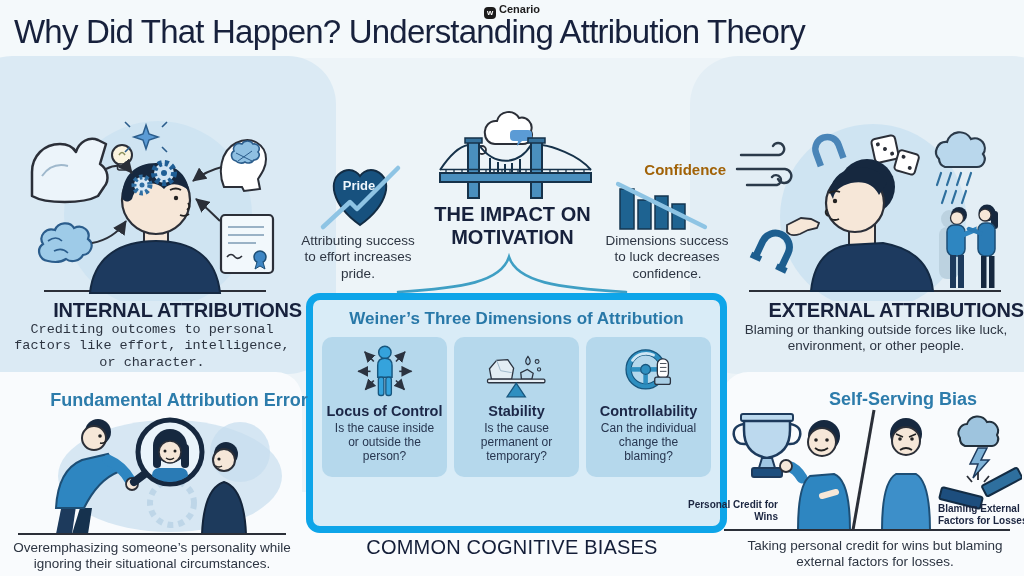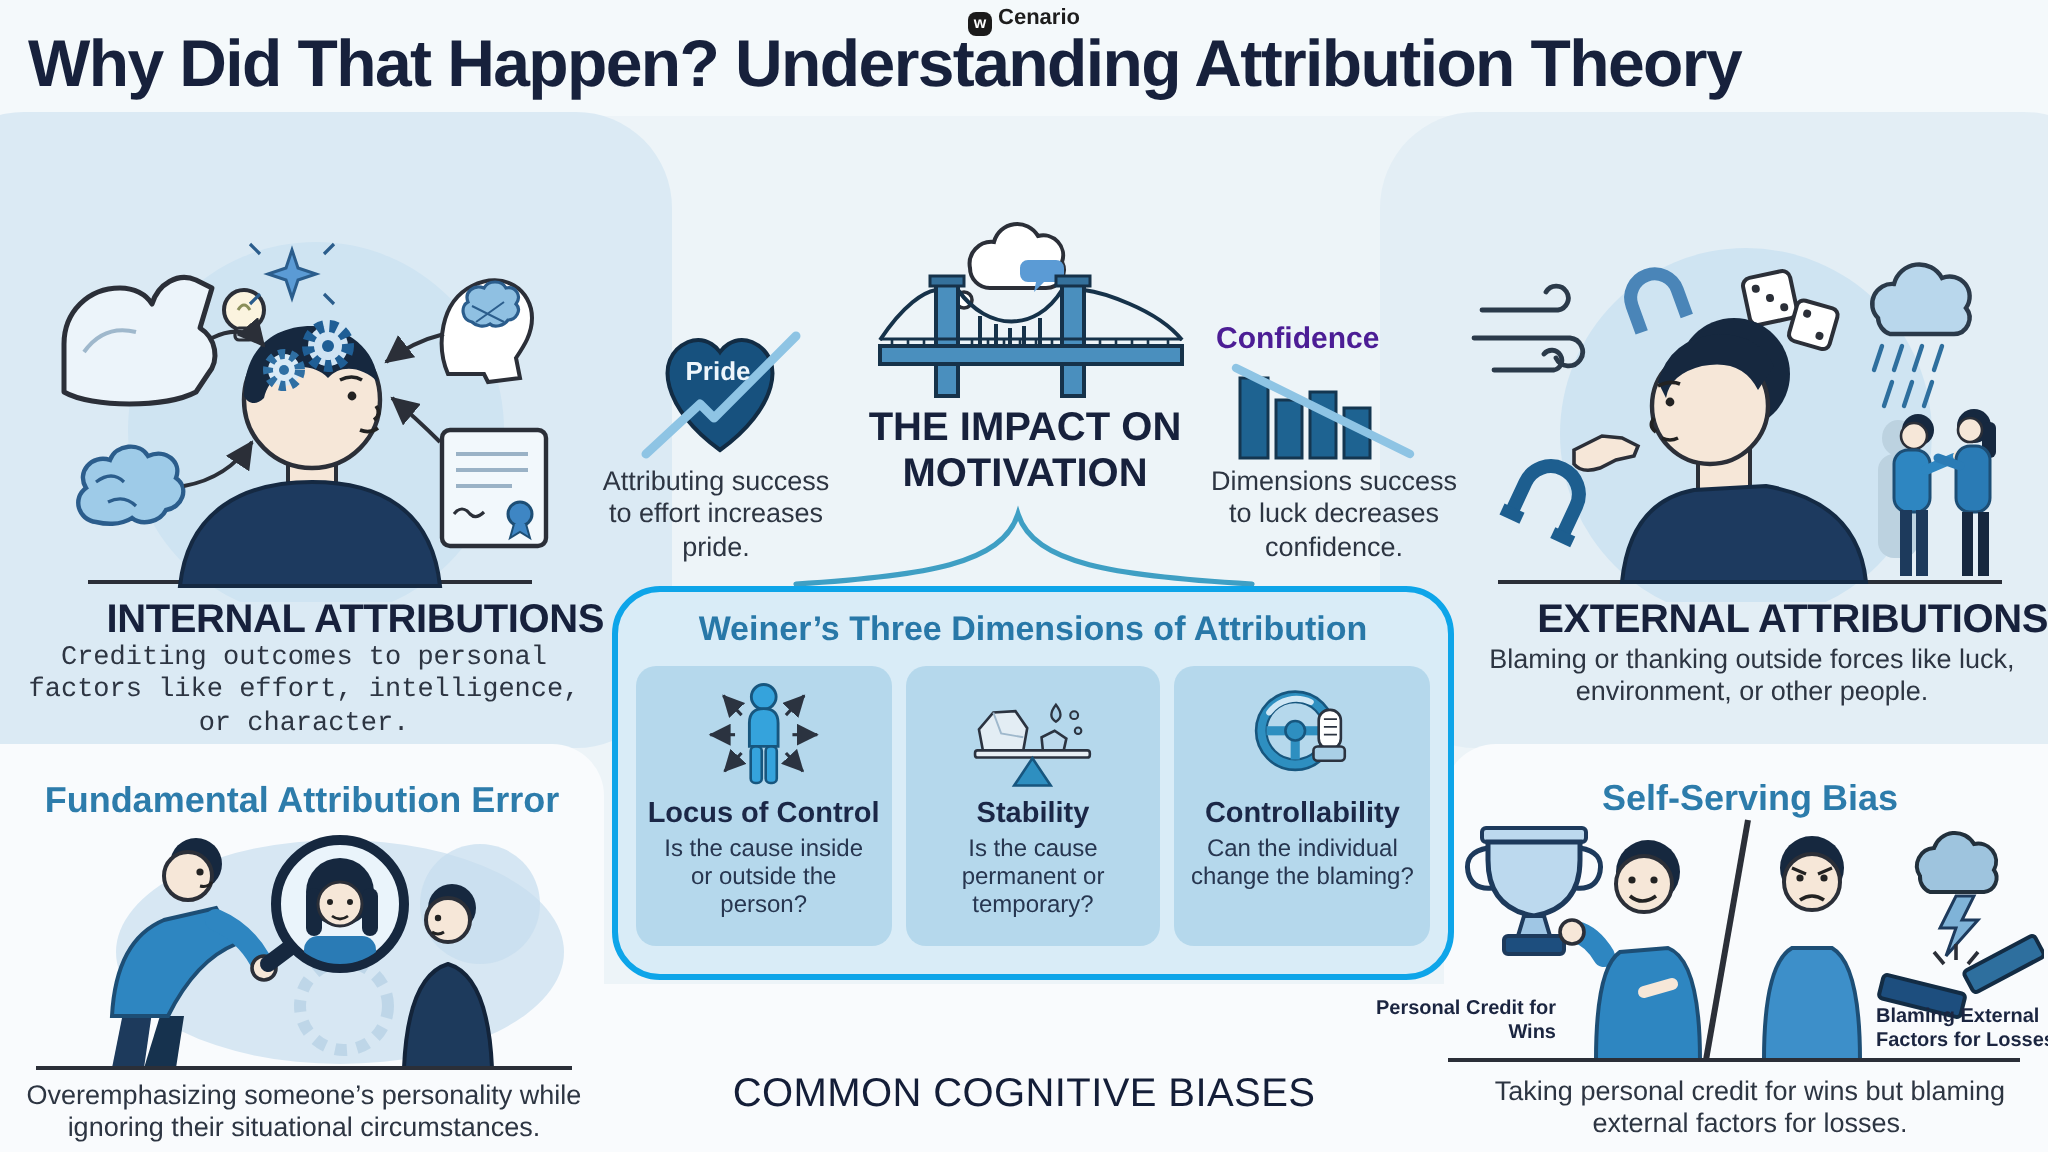--- a/index.html
+++ b/index.html
@@ -10,49 +10,49 @@
   .blob-left{left:-36px;top:56px;width:372px;height:318px;background:#dbeaf4;border-radius:48px;}
   .blob-right{left:690px;top:56px;width:370px;height:318px;background:#e3eef5;border-radius:48px;}
   .panel{background:#f9fbfd;}
   .panel-left{left:0;top:372px;width:302px;height:204px;border-top-right-radius:26px;}
   .panel-right{left:722px;top:372px;width:302px;height:204px;border-top-left-radius:26px;}
   .panel-cb{left:302px;top:492px;width:420px;height:84px;}
 
   .logo{left:0;top:3px;width:1024px;text-align:center;font-size:11px;font-weight:700;color:#1d1d1d;}
   .logo-mark{display:inline-block;width:12px;height:12px;background:#1b1b1b;border-radius:4px;
              color:#fff;font-size:8px;line-height:12px;text-align:center;vertical-align:-2px;margin-right:3px;}
-  .title{left:14px;top:15px;width:1004px;margin:0;font-size:33px;line-height:1.05;font-weight:700;
+  .title{left:14px;top:15px;width:1004px;margin:0;font-size:33px;line-height:1.05;font-weight:400;
          letter-spacing:-0.8px;color:#17213c;}
 
   .sec-head{font-weight:800;text-align:right;font-size:20px;letter-spacing:-0.2px;color:#17213c;}
   .head-internal{left:0;top:299px;width:302px;}
   .head-external{left:726px;top:299px;width:298px;}
   .sec-desc{font-size:13.5px;line-height:1.22;color:#2d3542;text-align:center;}
   .desc-internal{left:12px;top:322px;width:280px;font-family:Liberation Mono, monospace;}
   .desc-external{left:738px;top:322px;width:276px;}
 
   .mini-caption{font-size:13.5px;line-height:1.22;color:#2d3542;text-align:center;}
   .cap-pride{left:298px;top:233px;width:120px;}
   .cap-conf{left:602px;top:233px;width:130px;}
   .pride-label{left:320px;top:178px;width:78px;text-align:center;color:#eef6fc;font-size:13px;font-weight:700;}
-  .conf-label{left:608px;top:161px;width:118px;text-align:left;font-size:15px;font-weight:800;color:#4c1d95;}
+  .conf-label{left:608px;top:161px;width:118px;text-align:right;font-size:15px;font-weight:800;color:#a16207;}
   .motiv-head{left:420px;top:203px;width:185px;text-align:center;font-size:20px;font-weight:800;
               line-height:1.15;color:#17213c;}
 
-  .weiner-box{left:306px;top:293px;width:421px;height:197px;background:#d9ecf7;border:3px solid #0ea5e9;
-              border-radius:24px;box-sizing:border-box;}
+  .weiner-box{left:306px;top:293px;width:421px;height:240px;background:#d9ecf7;border:7px solid #0ea5e9;
+              border-radius:14px;box-sizing:border-box;}
   .weiner-title{margin-top:9px;text-align:center;font-size:17px;font-weight:800;color:#2878a8;}
   .weiner-cards{display:flex;gap:7px;padding:8px 9px 0 9px;}
   .wcard{flex:1;background:#b5d8ec;border-radius:10px;height:140px;text-align:center;padding-top:5px;
          box-sizing:border-box;}
   .wicon{height:60px;display:block;margin:0 auto;}
   .wname{font-size:14.5px;font-weight:800;color:#1b2747;margin-top:1px;}
   .wq{font-size:12px;line-height:1.18;color:#273650;margin-top:2px;padding:0 8px;}
 
-  .sub-head{font-size:18px;font-weight:800;text-align:center;color:#2d7cab;}
+  .sub-head{font-size:18px;font-weight:800;text-align:center;color:#2d7cab;padding-left:28px;}
   .head-fae{left:0;top:390px;width:302px;}
   .head-ssb{left:726px;top:389px;width:298px;}
   .bottom-caption{font-size:13.5px;line-height:1.2;color:#2d3542;text-align:center;}
   .cap-fae{left:4px;top:540px;width:296px;}
   .cap-ssb{left:730px;top:538px;width:290px;}
   .biases-head{left:312px;top:536px;width:400px;text-align:center;font-size:20px;font-weight:400;
                letter-spacing:0.2px;color:#141e38;}
   .ssb-label{font-size:10px;font-weight:800;color:#1b2540;line-height:1.2;}
   .ssb-win{left:686px;top:499px;width:92px;text-align:right;}
   .ssb-loss{left:938px;top:503px;width:110px;text-align:left;}

